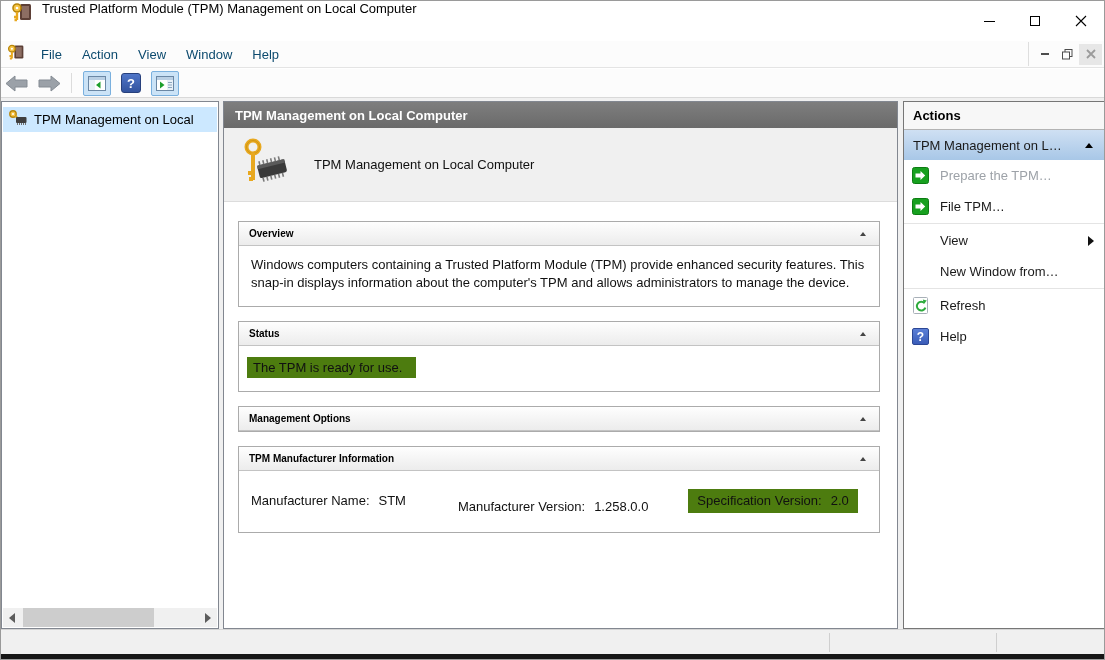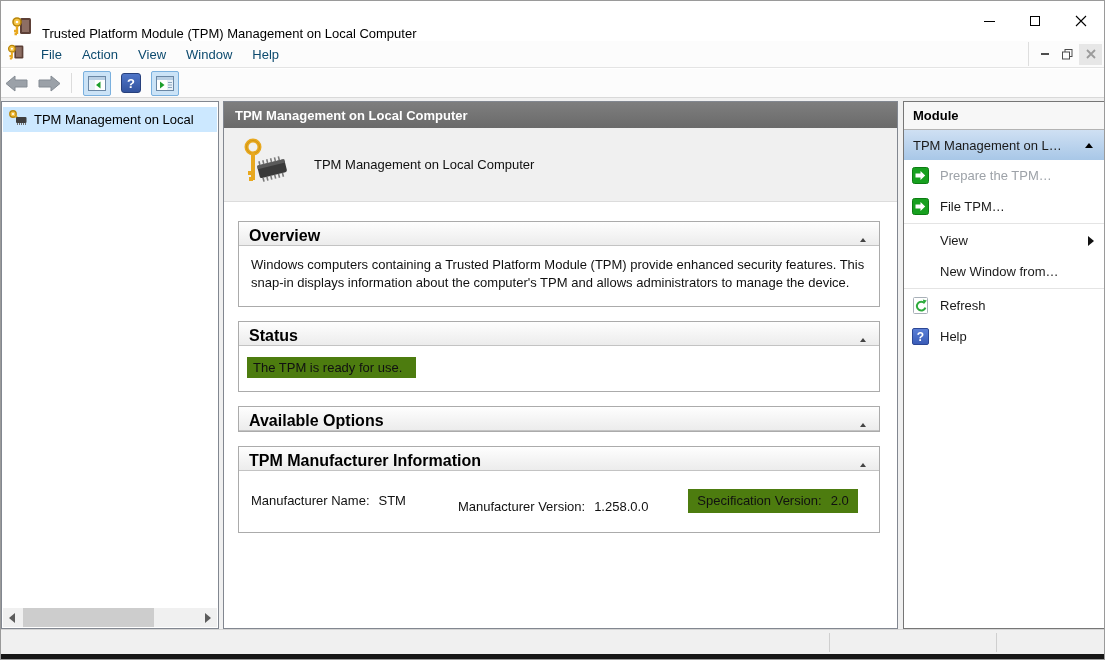--- a/index.html
+++ b/index.html
@@ -3,21 +3,21 @@
 <meta charset="utf-8">
 <style>
   * { box-sizing: border-box; margin: 0; padding: 0; }
   html,body { background:#2a2a2a; }
   .window {
     position: relative; width: 1105px; height: 660px;
     font-family: "Liberation Sans", sans-serif; color:#000;
     background:#fff; border:1px solid #9a9a9a; overflow:hidden;
   }
   
-  .titlebar { position:absolute; top:0; left:0; right:0; height:40px; background:#fff; display:flex; align-items:flex-end; }
+  .titlebar { position:absolute; top:0; left:0; right:0; height:40px; background:#fff; display:flex; align-items:flex-start; }
   .title-icon { margin:0 9px 0 10px; }
   .title-text { font-size:13px; color:#000; }
   .win-controls { position:absolute; right:0; top:0; height:40px; display:flex; }
   .win-btn { width:46px; height:40px; display:flex; align-items:center; justify-content:center; }
   .glyph-min { width:11px; height:1px; background:#000; }
   .glyph-max { width:10px; height:10px; border:1px solid #000; }
   
   .menubar { position:absolute; top:40px; left:0; right:0; height:27px; background:#fcfcfc; border-bottom:1px solid #e4e4e4; display:flex; align-items:center; }
   .menu-icon { margin:0 6px 0 6px; }
   .menu-item { padding:4px 10px; font-size:13px; color:#0c4a6e; }
@@ -46,21 +46,21 @@
   .tri-up { border-left:4px solid transparent; border-right:4px solid transparent; border-bottom:5px solid #333; }
   .tri-sub { border-top:5px solid transparent; border-bottom:5px solid transparent; border-left:6px solid #111; }
   
   .center-pane { position:absolute; left:222px; top:3px; width:675px; bottom:2px; background:#fff; border:1px solid #828790; overflow:hidden; }
   .center-header { height:26px; background:linear-gradient(#7e7e7e,#6a6a6a); color:#fff; font-weight:bold; font-size:13px; display:flex; align-items:center; padding-left:11px; }
   .banner { height:74px; background:#f0f0f0; border-bottom:1px solid #dcdcdc; display:flex; align-items:center; }
   .banner-icon { margin:0 24px 0 18px; }
   .banner-text div { font-size:13px; color:#111; line-height:18px; }
   .content { position:absolute; top:101px; left:0; right:0; bottom:0; background:#fff; padding:18px 0 0 14px; }
   .section { width:642px; border:1px solid #ababab; margin-bottom:14px; background:#fff; }
-  .sec-header { height:24px; background:linear-gradient(#fefefe,#ececec); border-bottom:1px solid #c3c3c3; display:flex; align-items:flex-end; padding:0 10px; font-weight:bold; font-size:16px; color:#000; }
+  .sec-header { height:24px; background:linear-gradient(#fefefe,#ececec); border-bottom:1px solid #c3c3c3; display:flex; align-items:center; padding:0 10px; font-weight:bold; font-size:10px; color:#000; }
   .sec-collapse { margin-left:auto; display:flex; padding:3px; }
   .sec-collapse .tri-up { border-bottom-color:#444; border-left-width:3.5px; border-right-width:3.5px; border-bottom-width:4.5px; }
   .sec-body { font-size:13px; color:#111; line-height:18px; }
   .body-overview { padding:10px 12px 14px 12px; }
   .body-status { padding:13px 10px 14px 8px; }
   .body-options { padding:17px 14px 18px 14px; }
   .body-mfr { padding:15px 12px 16px 12px; display:flex; align-items:center; }
   .hl { background:#4d7c0f; }
   .hl-status { padding:3px 14px 3px 6px; }
   .pair { display:flex; white-space:nowrap; }
@@ -251,21 +251,21 @@
                 <span class="tri tri-up"></span>
               </span>
           </div>
           <div class="sec-body body-status">
             <span class="hl hl-status">The TPM is ready for use.</span>
           </div>
         </div>
 
         <div class="section">
           <div class="sec-header">
-            <span>Available Options</span>
+            <span>Management Options</span>
             <span class="sec-collapse">
                 <span class="tri tri-up"></span>
               </span>
           </div>
         </div>
 
         <div class="section">
           <div class="sec-header">
             <span>TPM Manufacturer Information</span>
             <span class="sec-collapse">
@@ -286,21 +286,21 @@
               <span>2.0</span>
             </span>
           </div>
         </div>
 
       </div>
     </div>
 
     <div class="actions-pane">
       <div class="actions-title">
-        <span>Module</span>
+        <span>Actions</span>
       </div>
       <div class="actions-group">
         <span>TPM Management on L…</span>
         <span class="group-collapse">
             <span class="tri tri-up"></span>
           </span>
       </div>
 
       <div class="action-item disabled">
         <span class="aicon">

